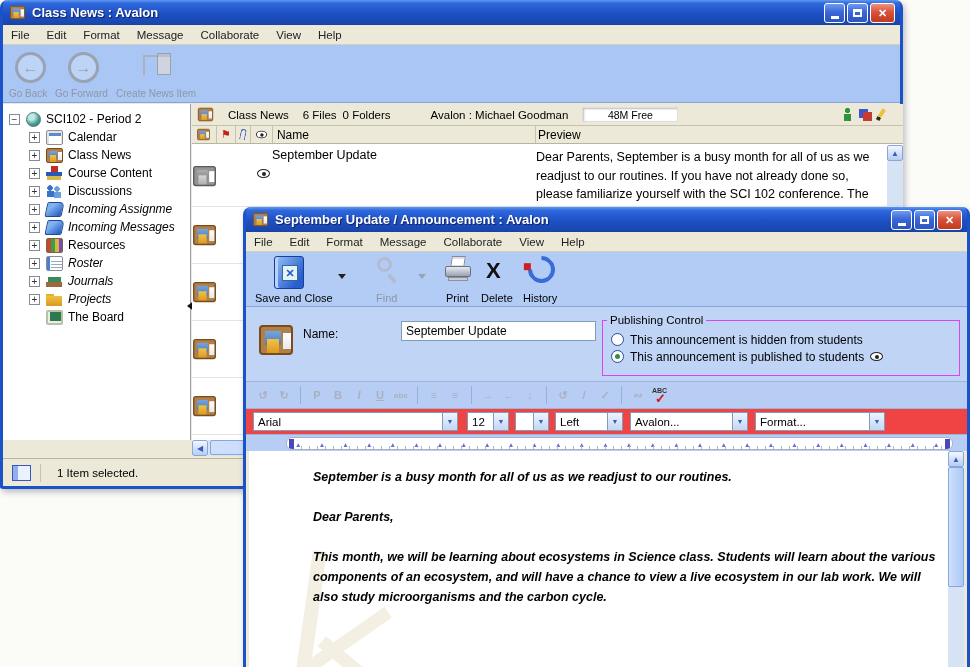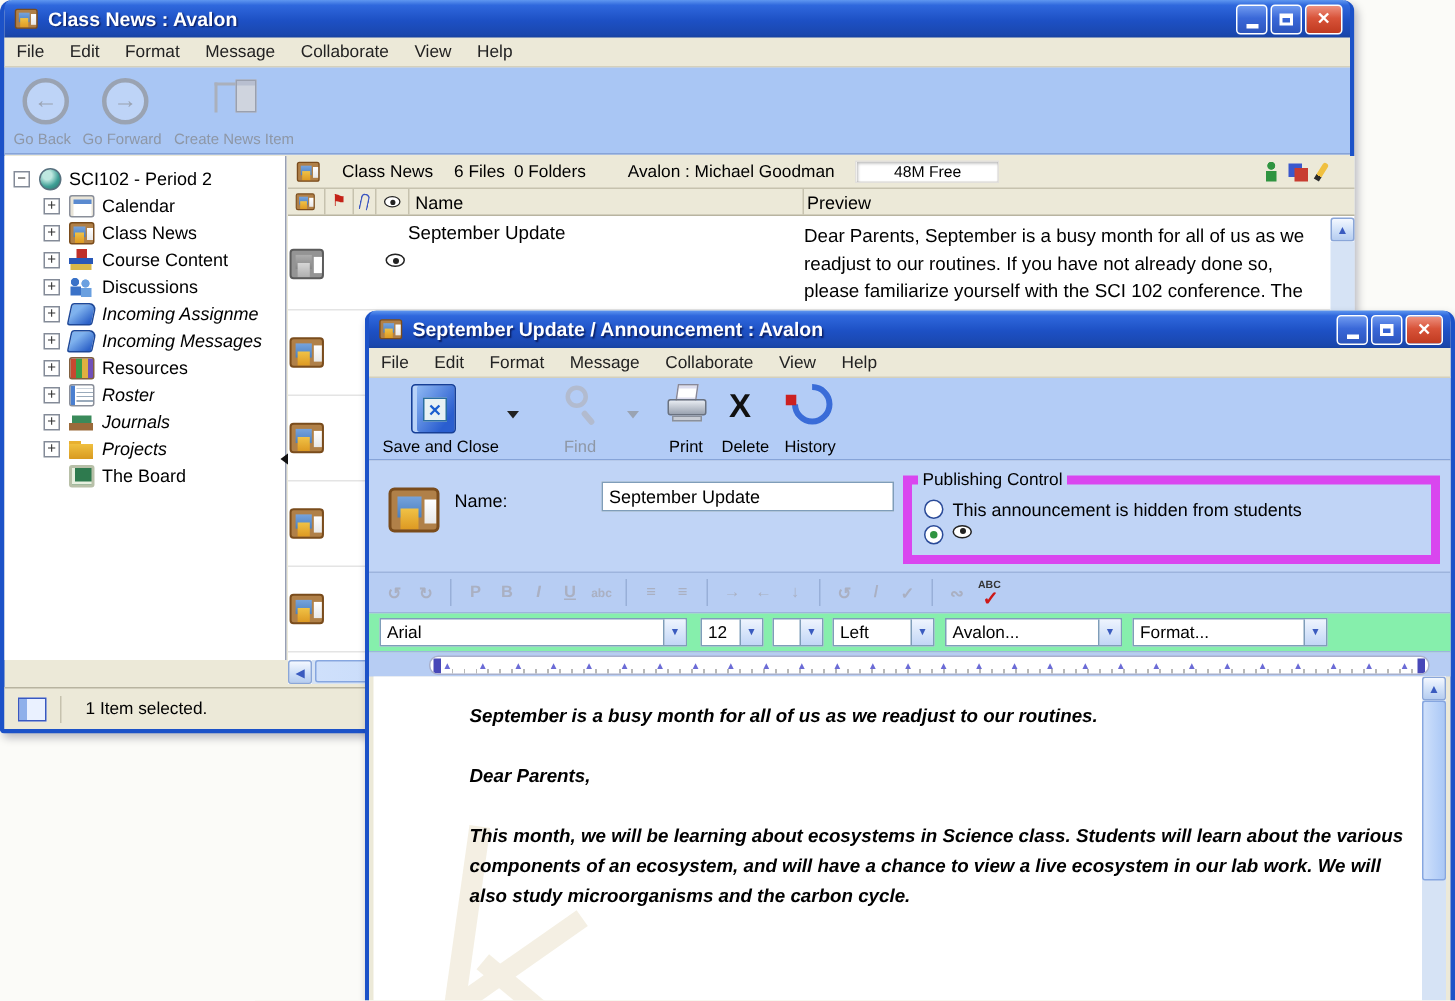--- a/index.html
+++ b/index.html
@@ -143,36 +143,36 @@
        background:linear-gradient(#e8ecf2,#9aa2b0); border:1px solid #6a7280; }
   .ic-print .tray { position:absolute; left:4px; top:21px; width:20px; height:4px; background:#c8ccd4; border:1px solid #8a909c; }
   .ic-x { position:absolute; font-size:22px; font-weight:900; color:#111; line-height:1; }
   .ic-history { position:absolute; width:27px; height:27px; border-radius:50%; border:4px solid #3a6cd8; border-left-color:transparent;
        transform:rotate(45deg); }
   .ic-history s { position:absolute; left:-6px; top:14px; width:7px; height:7px; background:#cc2020; transform:rotate(-45deg); text-decoration:none; }
 
   #form-strip { height:75px; background:#c0d4f6; position:relative; border-bottom:1px solid #9db4dd; font-size:12px; }
   #name-input { position:absolute; left:155px; top:14px; width:195px; height:20px; border:1px solid #7f9db9; font-size:12px;
                 padding:2px 4px; font-family:"Liberation Sans",sans-serif; background:#fff; }
-  #pub-box { position:absolute; left:356px; top:7px; width:358px; height:62px; border:6px solid #d946ef; padding-top:5px; }
+  #pub-box { position:absolute; left:356px; top:7px; width:358px; height:62px; border:1px solid #d946ef; padding-top:5px; }
   #pub-box legend { font-size:11.5px; padding:0 3px; margin-left:4px; }
-  .radio-row { display:flex; align-items:flex-start; gap:6px; padding:1.5px 0 1.5px 8px; font-size:12px; }
+  .radio-row { display:flex; align-items:center; gap:6px; padding:1.5px 0 1.5px 8px; font-size:12px; }
   .radio { width:13px; height:13px; border-radius:50%; border:1px solid #2a4a98; background:#fff; position:relative; flex:0 0 auto; }
   .radio.checked::after { content:""; position:absolute; left:3px; top:3px; width:5px; height:5px; border-radius:50%; background:#2f9440; }
 
   #fmt-toolbar { height:27px; background:#b7cdf3; border-bottom:1px solid #9db4dd; display:flex; align-items:center; padding-left:8px; gap:3px; }
   .fbtn { width:18px; height:18px; display:flex; align-items:center; justify-content:center; color:#aab0c2; font-size:11px;
           font-weight:bold; font-style:normal; }
   .fbtn.small { font-size:8px; }
   .fsep { width:1px; height:18px; background:#98afd8; margin:0 4px; }
   .spellck { position:relative; color:#333; font-size:7px; font-weight:bold; width:20px; height:18px; }
   .spellck em { position:absolute; left:2px; top:1px; font-style:normal; letter-spacing:0; }
   .spellck b { position:absolute; left:5px; top:5px; color:#cc1818; font-size:13px; }
 
-  #dd-row { height:26px; background:#86efac; position:relative; border-bottom:1px solid #9db4dd; }
+  #dd-row { height:26px; background:#ef4444; position:relative; border-bottom:1px solid #9db4dd; }
   .xpsel { position:absolute; top:3px; height:19px; background:#fff; border:1px solid #7f9db9; display:flex; align-items:center;
            font-size:11.5px; }
   .xpsel .val { flex:1; padding:0 4px; white-space:nowrap; overflow:hidden; }
   .xpsel .arr { width:15px; height:100%; border-left:1px solid #7f9db9; background:linear-gradient(180deg,#eef4fe,#c2d6f6);
                 display:flex; align-items:center; justify-content:center; color:#3a5bbf; font-size:7px; }
   .swatch { width:10px; height:10px; background:#000; margin:0 auto; }
 
   #ruler { position:absolute; left:40px; top:2px; width:667px; height:13px; background:#fff; border:1px solid #a8b0cc;
            border-radius:6px; overflow:hidden; }
   #ruler-tabs { position:absolute; left:8px; top:3px; font-size:6.5px; color:#6b6bd6; letter-spacing:17.2px; white-space:nowrap; }
@@ -317,21 +317,21 @@
         </div>
     </div>
     <div class="split-arrow"></div>
 
     <div id="list-panel">
       <div id="list-head">
         <span class="ticon ic-news" style="transform:scale(.9)"></span>
         <span>Class News</span>
         <span style="margin-right:-8px">6 Files</span>
         <span>0 Folders</span>
-        <span style="margin-left:14px">Avalon : Michael Goodman</span>
+        <span style="margin-left:26px">Avalon : Michael Goodman</span>
         <span class="free-box">
             <span>48M Free</span>
           </span>
         <span id="head-icons">
           <span class="ic-person"></span>
           <span class="ic-stack"></span>
           <span class="ic-pencil"></span>
         </span>
       </div>
       <div id="col-head">
@@ -446,20 +446,21 @@
       <span style="position:absolute;left:57px;top:20px">Name:</span>
       <input id="name-input" value="September Update" style="">
       <fieldset id="pub-box">
         <legend>Publishing Control</legend>
         <div class="radio-row">
           <span class="radio"></span>
           <span>This announcement is hidden from students</span>
         </div>
         <div class="radio-row">
           <span class="radio checked"></span>
+          <span>This announcement is published to students</span>
           <span class="eye"></span>
         </div>
       </fieldset>
     </div>
 
     <div id="fmt-toolbar">
       <span class="fbtn">↺</span>
       <span class="fbtn">↻</span>
       <span class="fsep"></span>
       <span class="fbtn">P</span>

